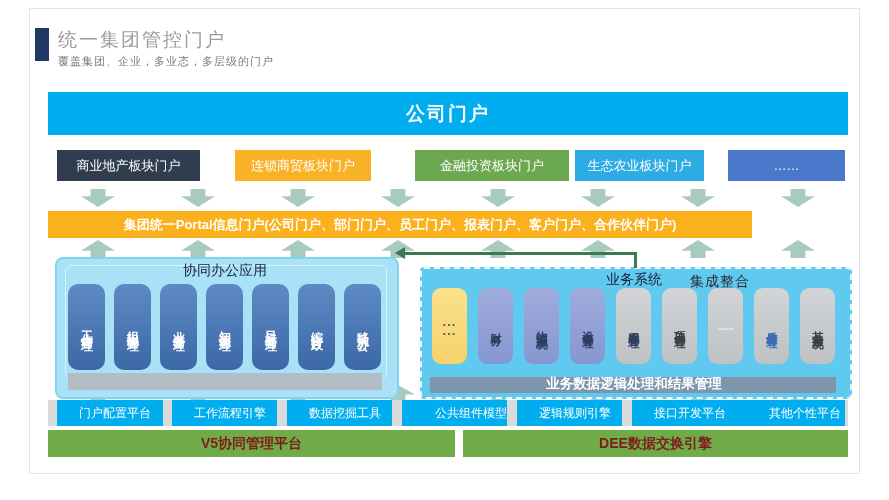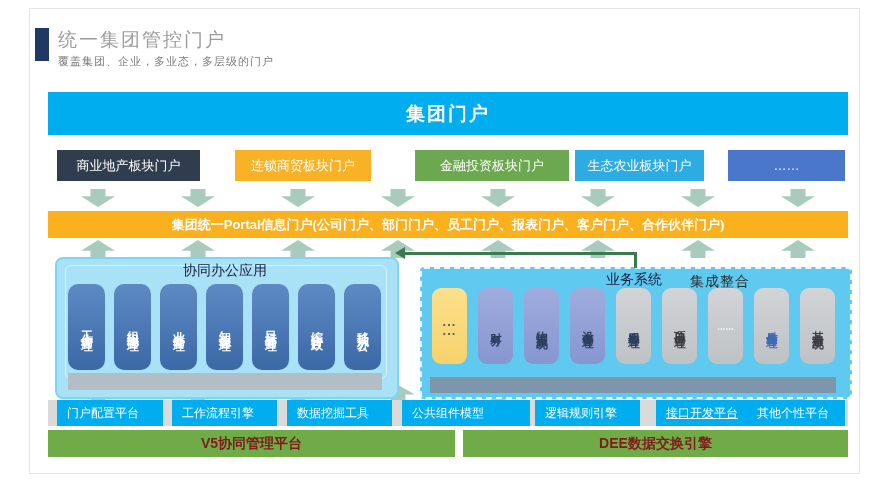--- a/index.html
+++ b/index.html
@@ -28,21 +28,21 @@
   
   .arrow-row{left:48px;width:800px;height:18px;display:flex;justify-content:space-around;align-items:center;}
   .ar1{top:189px;}.ar2{top:240px;}.ar3{top:385px;height:16px;z-index:0;}
   .arrow-down{width:34px;height:18px;background:#A8CBBD;
      clip-path:polygon(28% 0,72% 0,72% 40%,100% 40%,50% 100%,0 40%,28% 40%);}
   .arrow-up{width:34px;height:18px;background:#A8CBBD;
      clip-path:polygon(50% 0,100% 60%,72% 60%,72% 100%,28% 100%,28% 60%,0 60%);}
   .ar3 .arrow-up{height:16px;}
 
   
-  .orange-bar{left:48px;top:211px;width:800px;height:27px;background:#FBB01E;color:#fff;
+  .orange-bar{left:48px;top:211px;width:704px;height:27px;background:#FBB01E;color:#fff;
               font-weight:bold;font-size:13px;text-align:center;line-height:27px;}
 
   
   .panel-left{left:55px;top:257px;width:340px;height:138px;background:#A9E1F7;
               border:2px solid #7DD4F4;border-radius:8px;z-index:1;}
   .panel-left-inner{left:65px;top:265px;width:320px;height:112px;border:1px solid #d9f2fc;border-radius:6px;z-index:1;}
   .panel-left-title{left:55px;top:262px;width:340px;text-align:center;font-size:14px;color:#1b1b3a;z-index:2;}
   .pills-left{left:68px;top:284px;width:314px;display:flex;gap:9px;z-index:2;}
   .pill{width:37px;height:86px;border-radius:10px;background:linear-gradient(180deg,#5E8AC4,#3B68A6);
         color:#fff;font-weight:bold;font-size:12px;display:flex;align-items:center;justify-content:center;
@@ -73,42 +73,42 @@
   
   .int-h{left:404px;top:252px;width:233px;height:3px;background:#3A7A4E;z-index:2;}
   .int-v{left:634px;top:252px;width:3px;height:16px;background:#3A7A4E;z-index:2;}
   .int-head{left:395px;top:247px;width:0;height:0;border-top:6px solid transparent;border-bottom:6px solid transparent;
             border-right:10px solid #3A7A4E;z-index:2;}
   .int-label{left:690px;top:245px;font-size:14px;color:#2b2b2b;z-index:2;letter-spacing:1px;margin-top:28px;}
 
   
   .platform-strip{left:48px;top:400px;width:800px;height:26px;background:#DADADA;z-index:1;}
   .ptool{top:400px;height:26px;line-height:26px;background:#00AEEF;color:#fff;font-size:12px;
-         padding-left:10px;box-sizing:border-box;z-index:2;}
+         padding-left:22px;box-sizing:border-box;z-index:2;}
   .p1{left:57px;width:106px;}.p2{left:172px;width:105px;}.p3{left:287px;width:105px;}
-  .p4{left:402px;width:128px;}.p5{left:517px;width:105px;margin-left:18px;}.p6{left:656px;width:123px;text-decoration:underline;}
+  .p4{left:402px;width:105px;text-align:right;}.p5{left:517px;width:105px;}.p6{left:632px;width:123px;}
   .p7{left:747px;width:98px;}
 
   
   .gbar{top:430px;height:27px;background:#6FAC47;color:#7f1d1d;font-weight:bold;font-size:14px;
         text-align:center;line-height:27px;z-index:2;}
   .g1{left:48px;width:407px;}
   .g2{left:463px;width:385px;}
 </style>
 </head>
 <body>
 
 <div id="canvas">
   <div class="abs frame"></div>
 
   <div class="abs accent-bar"></div>
   <div class="abs title">统一集团管控门户</div>
   <div class="abs subtitle">覆盖集团、企业，多业态，多层级的门户</div>
 
-  <div class="abs banner">集团门户</div>
+  <div class="abs banner">公司门户</div>
 
   <div class="abs sector s1">商业地产板块门户</div>
   <div class="abs sector s2">连锁商贸板块门户</div>
   <div class="abs sector s3">金融投资板块门户</div>
   <div class="abs sector s4">生态农业板块门户</div>
   <div class="abs sector s5">……</div>
 
   <div class="abs arrow-row ar1">
     <div class="arrow-down"></div>
     <div class="arrow-down"></div>
@@ -155,20 +155,21 @@
     <div class="bp purple t-navy">财务</div>
     <div class="bp purple t-navy">物流系统</div>
     <div class="bp purple t-navy">设备管理</div>
     <div class="bp gray t-navy">客服管理</div>
     <div class="bp gray t-dark">项目管理</div>
     <div class="bp gray dots-h t-light">......</div>
     <div class="bp gray t-blue">质量管理</div>
     <div class="bp gray t-dark">其它系统</div>
   </div>
   <div class="abs panel-right-footer-strip"></div>
+  <div class="abs panel-right-footer">业务数据逻辑处理和结果管理</div>
 
   <div class="abs int-h"></div>
   <div class="abs int-v"></div>
   <div class="abs int-head"></div>
   <div class="abs int-label">集成整合</div>
 
   <div class="abs arrow-row ar3">
     <div class="arrow-up"></div>
     <div class="arrow-up"></div>
     <div class="arrow-up"></div>

